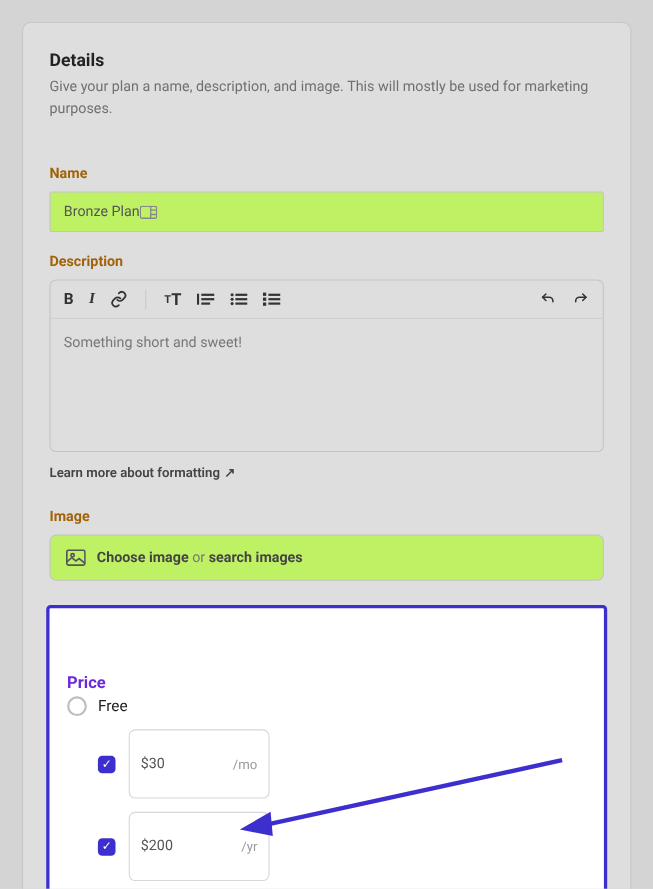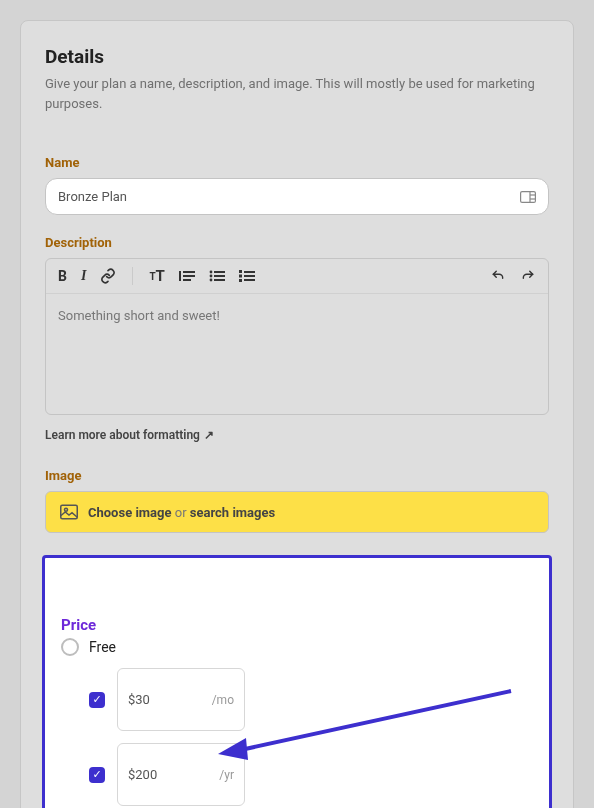--- a/index.html
+++ b/index.html
@@ -14,21 +14,21 @@
     position: relative;
   }
   .card {
     background: #dedede;
     border: 1px solid #c6c6c6;
     border-radius: 8px;
     padding: 24px 24px 20px 24px;
     position: relative;
   }
   .section-title {
-    font-size: 19px;
+    font-size: 16px;
     font-weight: 700;
     color: #222;
     margin-bottom: 6px;
   }
   .section-sub {
     font-size: 13px;
     color: #707070;
     line-height: 1.5;
     margin-bottom: 42px;
   }
@@ -36,27 +36,27 @@
     font-size: 13px;
     font-weight: 700;
     color: #a16207;
     margin-bottom: 8px;
     display: block;
   }
   .text-input {
     width: 100%;
     padding: 10px 12px;
     border: 1px solid #c4c4c4;
-    border-radius: 12px;
-    background: #ffffff;
+    border-radius: 2px;
+    background: #bef264;
     font-size: 13px;
     color: #555;
     display: flex;
     align-items: center;
-    justify-content: space-between;
+    justify-content: flex-start;
     margin-bottom: 20px;
   }
   .text-input .end-icon { color: #888; }
   .editor {
     border: 1px solid #c4c4c4;
     border-radius: 6px;
     background: #dedede;
     margin-bottom: 12px;
   }
   .toolbar {
@@ -94,21 +94,21 @@
     color: #444;
     margin-bottom: 22px;
     display: inline-flex;
     align-items: flex-end;
     gap: 4px;
   }
   .image-picker {
     width: 100%;
     border: 1px solid #c4c4c4;
     border-radius: 6px;
-    background: #fde047;
+    background: #bef264;
     padding: 12px 14px;
     display: flex;
     align-items: center;
     gap: 10px;
     font-size: 13px;
     color: #555;
     margin-bottom: 22px;
   }
   .image-picker strong { font-weight: 700; color: #444; }
   .image-picker .or { color: #777; font-weight: 400; }

